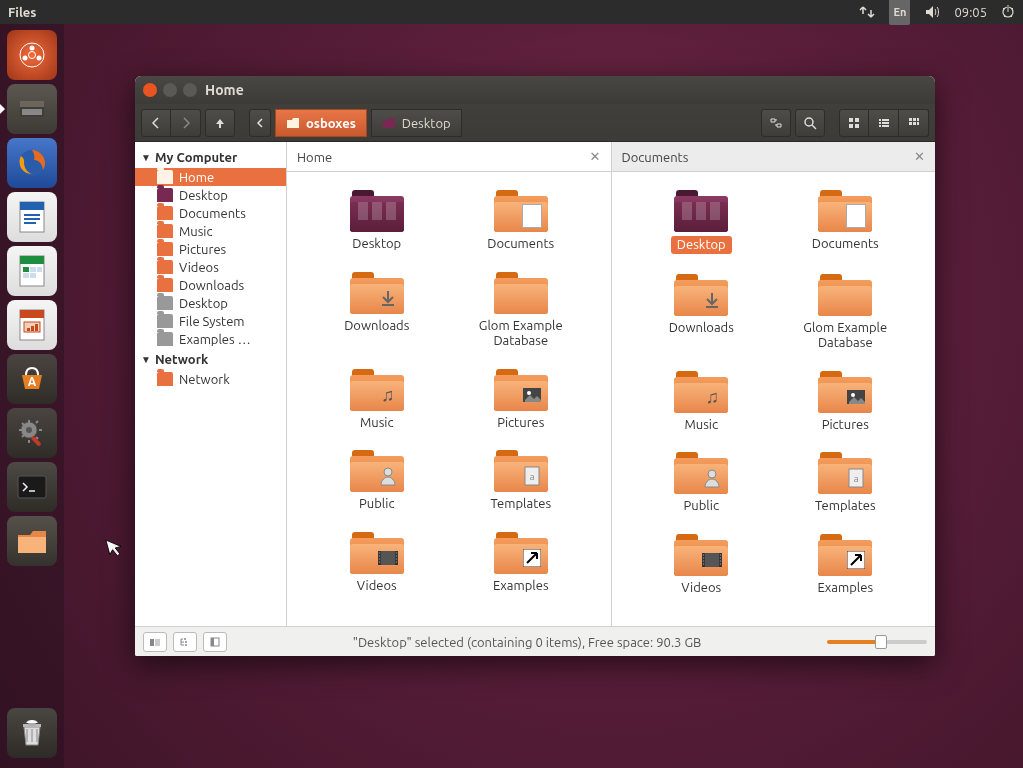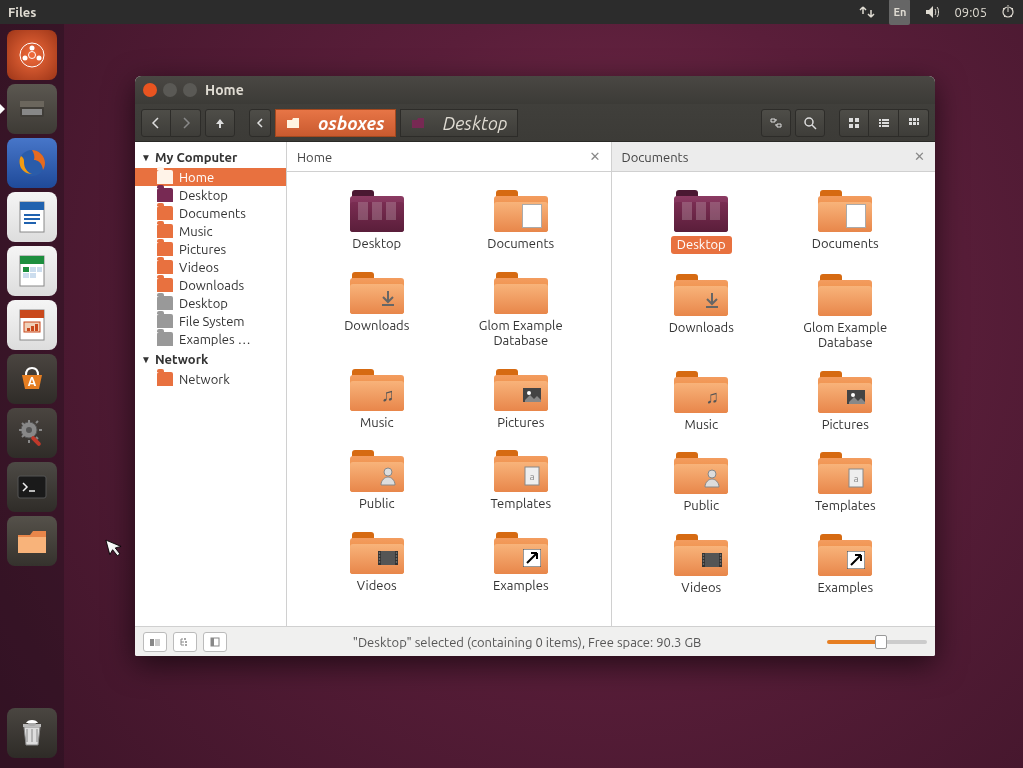--- a/index.html
+++ b/index.html
@@ -23,21 +23,21 @@
 .titlebar { height: 28px; background: linear-gradient(#4a4743,#3c3b37); display: flex; align-items: center; padding: 0 8px; gap: 8px; }
 .win-controls { display: flex; gap: 6px; }
 .win-btn { width: 14px; height: 14px; border-radius: 50%; }
 .win-close { background: #e95420; }
 .win-min, .win-max { background: #5a5955; }
 .title-text { color: #dfdbd2; font-weight: bold; font-size: 14px; }
 
 .toolbar { height: 38px; background: linear-gradient(#403f3b,#3c3b37); border-bottom: 1px solid #2a2926; display: flex; align-items: center; padding: 0 6px; gap: 4px; }
 .tb-btn { width: 30px; height: 28px; background: linear-gradient(#4e4d48,#3e3d39); border: 1px solid #2d2c29; border-radius: 3px; display: flex; align-items: center; justify-content: center; color: #dcdcdc; }
 .tb-sep { width: 6px; }
-.path-seg { height: 28px; padding: 0 10px; display: flex; align-items: center; gap: 18px; border: 1px solid #2d2c29; background: linear-gradient(#4e4d48,#3e3d39); color: #dfdbd2; font-size: 18px; font-style: italic; }
+.path-seg { height: 28px; padding: 0 10px; display: flex; align-items: center; gap: 6px; border: 1px solid #2d2c29; background: linear-gradient(#4e4d48,#3e3d39); color: #dfdbd2; font-size: 13px; }
 .path-seg.active { background: linear-gradient(#e77546,#c95a2f); border-color: #a3491f; color: #fff; font-weight: bold; }
 .path-seg:first-of-type { border-radius: 3px 0 0 3px; }
 .path-seg:last-of-type { border-radius: 0 3px 3px 0; border-left: none; }
 .tb-right { margin-left: auto; display: flex; gap: 4px; }
 .tb-group { display: flex; }
 .tb-group .tb-btn { border-radius: 0; border-left: none; }
 .tb-group .tb-btn:first-child { border-radius: 3px 0 0 3px; border-left: 1px solid #2d2c29; }
 .tb-group .tb-btn:last-child { border-radius: 0 3px 3px 0; }
 
 .body { flex: 1; display: flex; overflow: hidden; }

